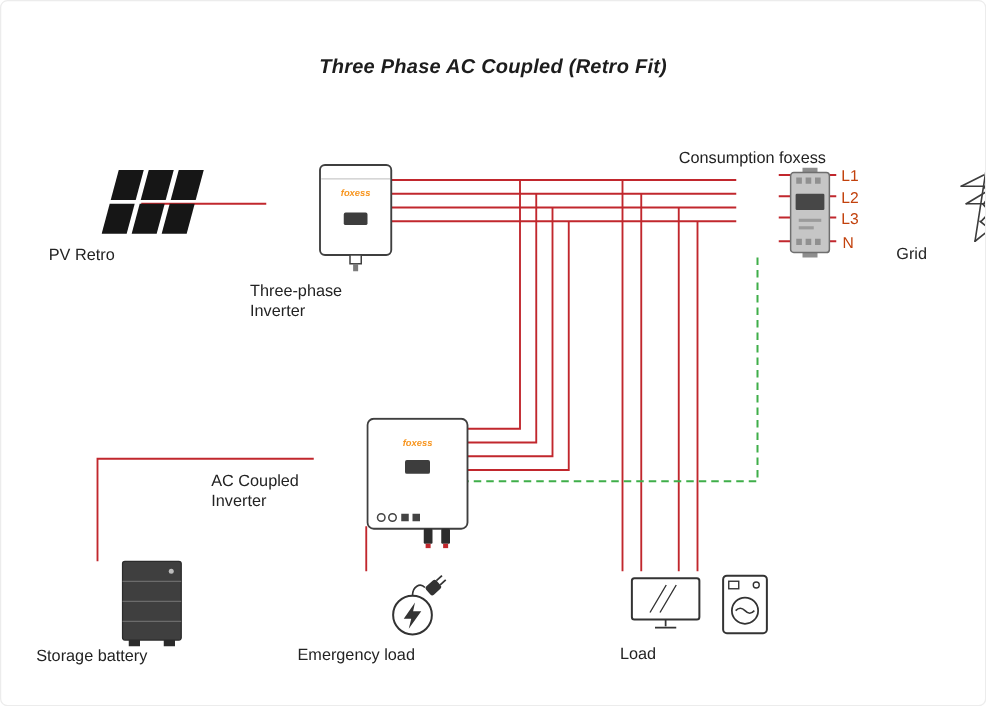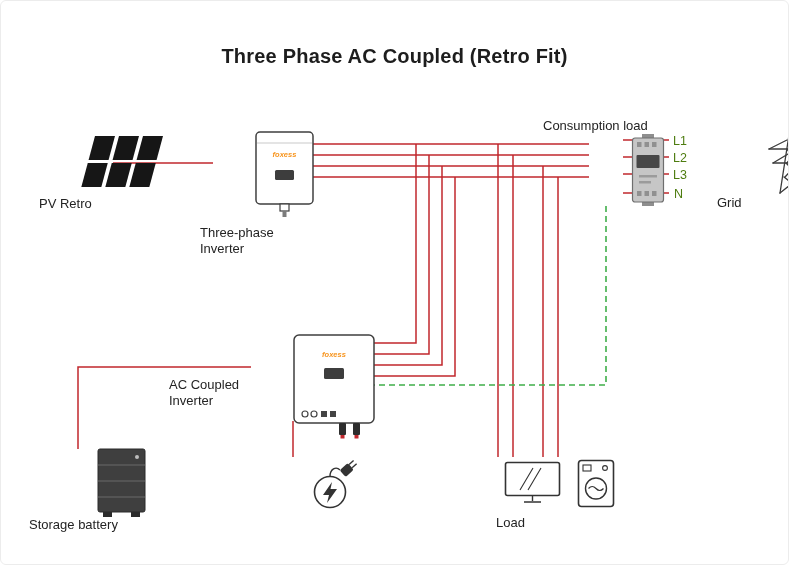--- a/index.html
+++ b/index.html
@@ -1,28 +1,28 @@
 <!DOCTYPE html>
 <html style="--wire: #c1272d; --comm: #3fae49; --brand: #f7941d;"><head>
 <meta charset="utf-8">
 <style>
   * { margin:0; padding:0; box-sizing:border-box; }
   :root { --wire:#c1272d; --comm:#3fae49; --brand:#f7941d; }
   body { background:#ffffff; font-family:"Liberation Sans", sans-serif; }
   .canvas { position:relative; width:789px; height:565px; background:#fff;
             border:1px solid #ececec; border-radius:6px; overflow:hidden; }
   .title { position:absolute; top:44px; left:0; width:100%; text-align:center;
-           font-size:20px; font-weight:bold; color:#1d1d1d; letter-spacing:.2px; }
+           font-size:16px; font-weight:bold; color:#1d1d1d; letter-spacing:.2px;font-style:italic; }
   .wiring { position:absolute; left:0; top:0; z-index:1; }
   .wire { stroke:var(--wire); stroke-width:1.5; fill:none; }
   .comm { stroke:var(--comm); stroke-width:1.6; fill:none; stroke-dasharray:6 4; }
   .comp { position:absolute; z-index:2;margin-left:42px; }
   .lbl  { position:absolute; z-index:3; font-size:13px; color:#232323; line-height:16px; }
   .center { text-align:left; }
-  .phase { font-size:12.5px; color:#4d7c0f; }
+  .phase { font-size:12.5px; color:#c2410c; }
   .brand-text { font-family:"Liberation Sans", sans-serif; font-size:7.5px;
                 font-style:italic; font-weight:bold; fill:var(--brand); }
   .outline { stroke:#3f3f3f; fill:#ffffff; }
   .thin { stroke:#3c3c3c; fill:none; stroke-width:1.3; stroke-linecap:round; }
 </style>
 </head>
 <body>
 
 <div class="canvas">
 
@@ -73,21 +73,21 @@
       <rect x="20" y="39" width="19" height="10" rx="1.5" fill="#3d3d3d"></rect>
       <rect class="outline" x="25" y="73" width="9" height="7" stroke-width="1.2"></rect>
       <rect x="27.5" y="80" width="4" height="6" fill="#7c7c7c"></rect>
     </svg>
   </div>
   <div class="lbl center" style="left:199px; top:224px; width:92px;">
     <div>Three-phase</div>
     <div>Inverter</div>
   </div>
 
-  <div class="lbl" style="left:542px; top:117px;">Consumption load</div>
+  <div class="lbl" style="left:542px; top:117px;">Consumption foxess</div>
   <div class="comp" style="left:588px; top:133px;">
     <svg width="34" height="73">
       <rect x="11" y="0" width="12" height="5" fill="#8e8e8e"></rect>
       <rect x="11" y="67" width="12" height="5" fill="#8e8e8e"></rect>
       <rect x="1.5" y="4" width="31" height="64" rx="2.5" fill="#c6c6c6" stroke="#6e6e6e" stroke-width="1.2"></rect>
       <rect x="6" y="8" width="4.5" height="5" fill="#909090"></rect>
       <rect x="13.5" y="8" width="4.5" height="5" fill="#909090"></rect>
       <rect x="21" y="8" width="4.5" height="5" fill="#909090"></rect>
       <rect x="5.5" y="21" width="23" height="13" rx="1" fill="#474747"></rect>
       <rect x="8" y="41" width="18" height="2.5" fill="#9b9b9b"></rect>
@@ -158,20 +158,21 @@
       <circle cx="27" cy="36" r="15.5" fill="#fff" stroke="#333" stroke-width="1.6"></circle>
       <path d="M29 26 L20 39 L26 39 L24 47 L34 33 L27.5 33 Z" fill="#333"></path>
       <path d="M27 20.5 C27 13 33 10 37 14" fill="none" stroke="#333" stroke-width="1.4"></path>
       <g transform="rotate(-42 43 14)">
         <rect x="38" y="10" width="11" height="9" rx="2" fill="#333"></rect>
         <line x1="49" y1="12" x2="55" y2="12" stroke="#333" stroke-width="1.4"></line>
         <line x1="49" y1="16.5" x2="55" y2="16.5" stroke="#333" stroke-width="1.4"></line>
       </g>
     </svg>
   </div>
+  <div class="lbl center" style="left:237px; top:515px; width:115px;">Emergency load</div>
 
   <div class="comp" style="left:461px; top:460px;">
     <svg width="58" height="45">
       <rect x="1.5" y="1.5" width="54" height="33" rx="2" fill="#fff" stroke="#333" stroke-width="1.6"></rect>
       <path d="M16 29 L29 7 M24 29 L37 7" stroke="#333" stroke-width="1.1" fill="none"></path>
       <path d="M28.5 35 V40 M20 41 H37" stroke="#333" stroke-width="1.4" fill="none"></path>
     </svg>
   </div>
   <div class="comp" style="left:534px; top:458px;">
     <svg width="40" height="52">

